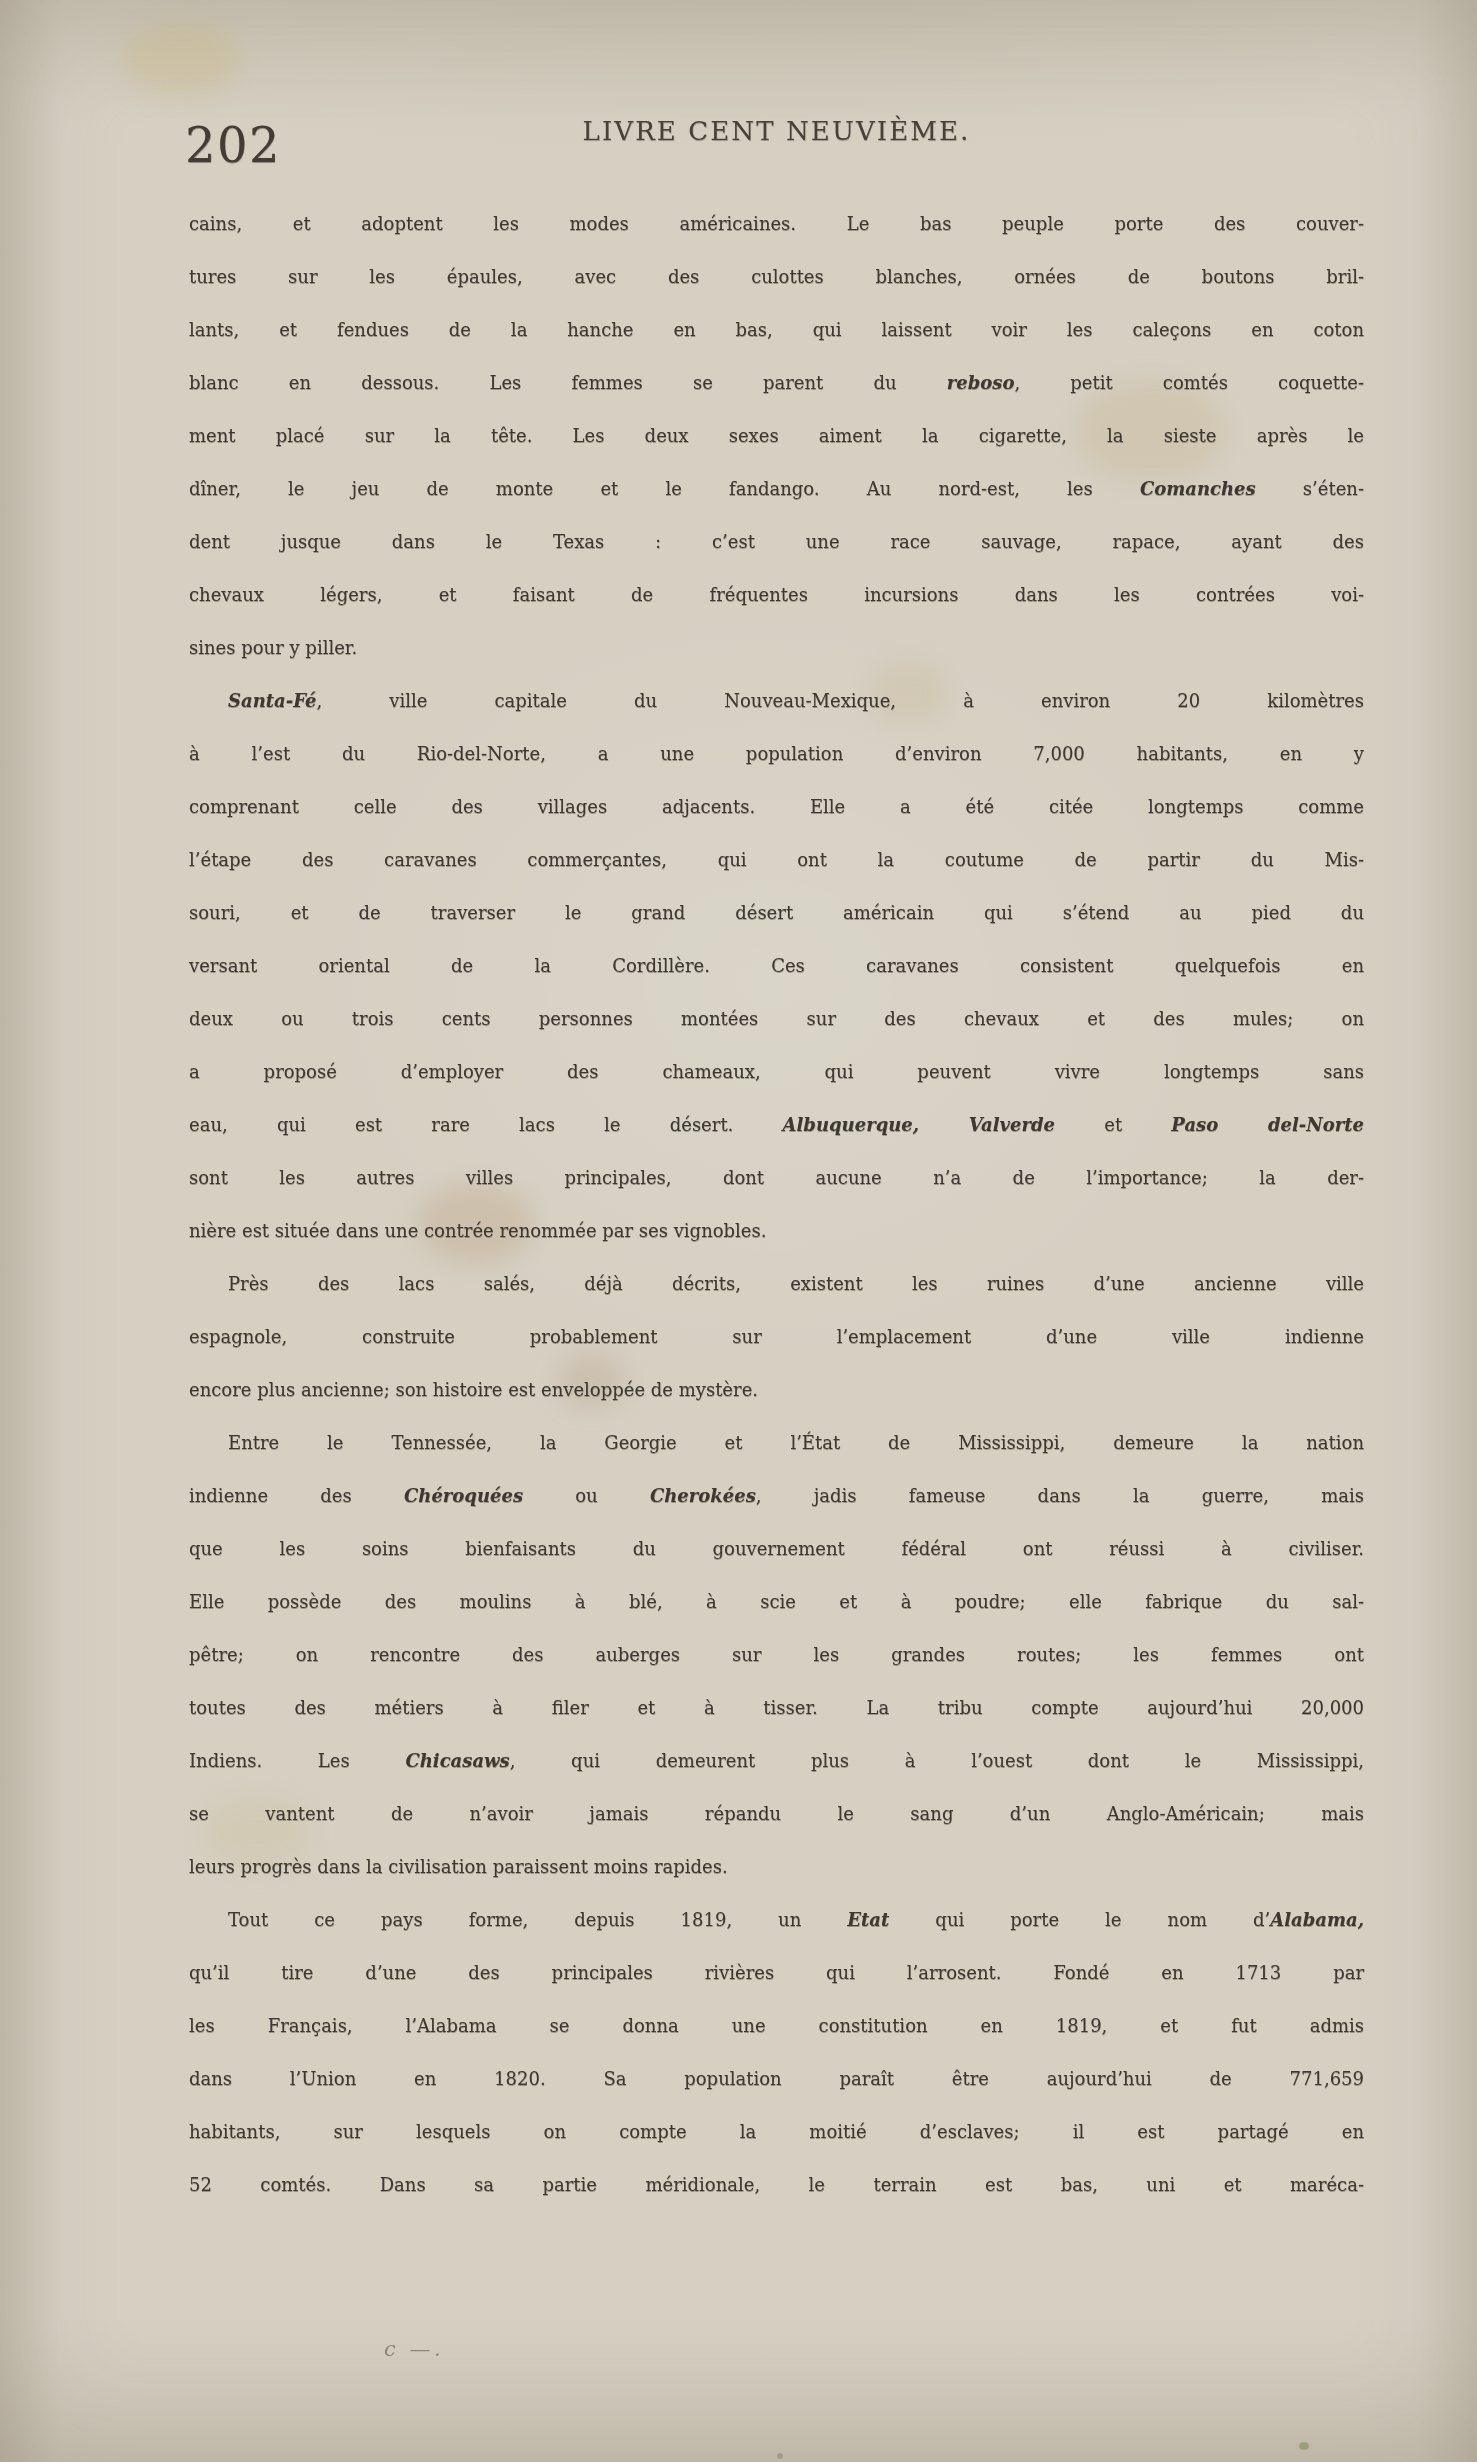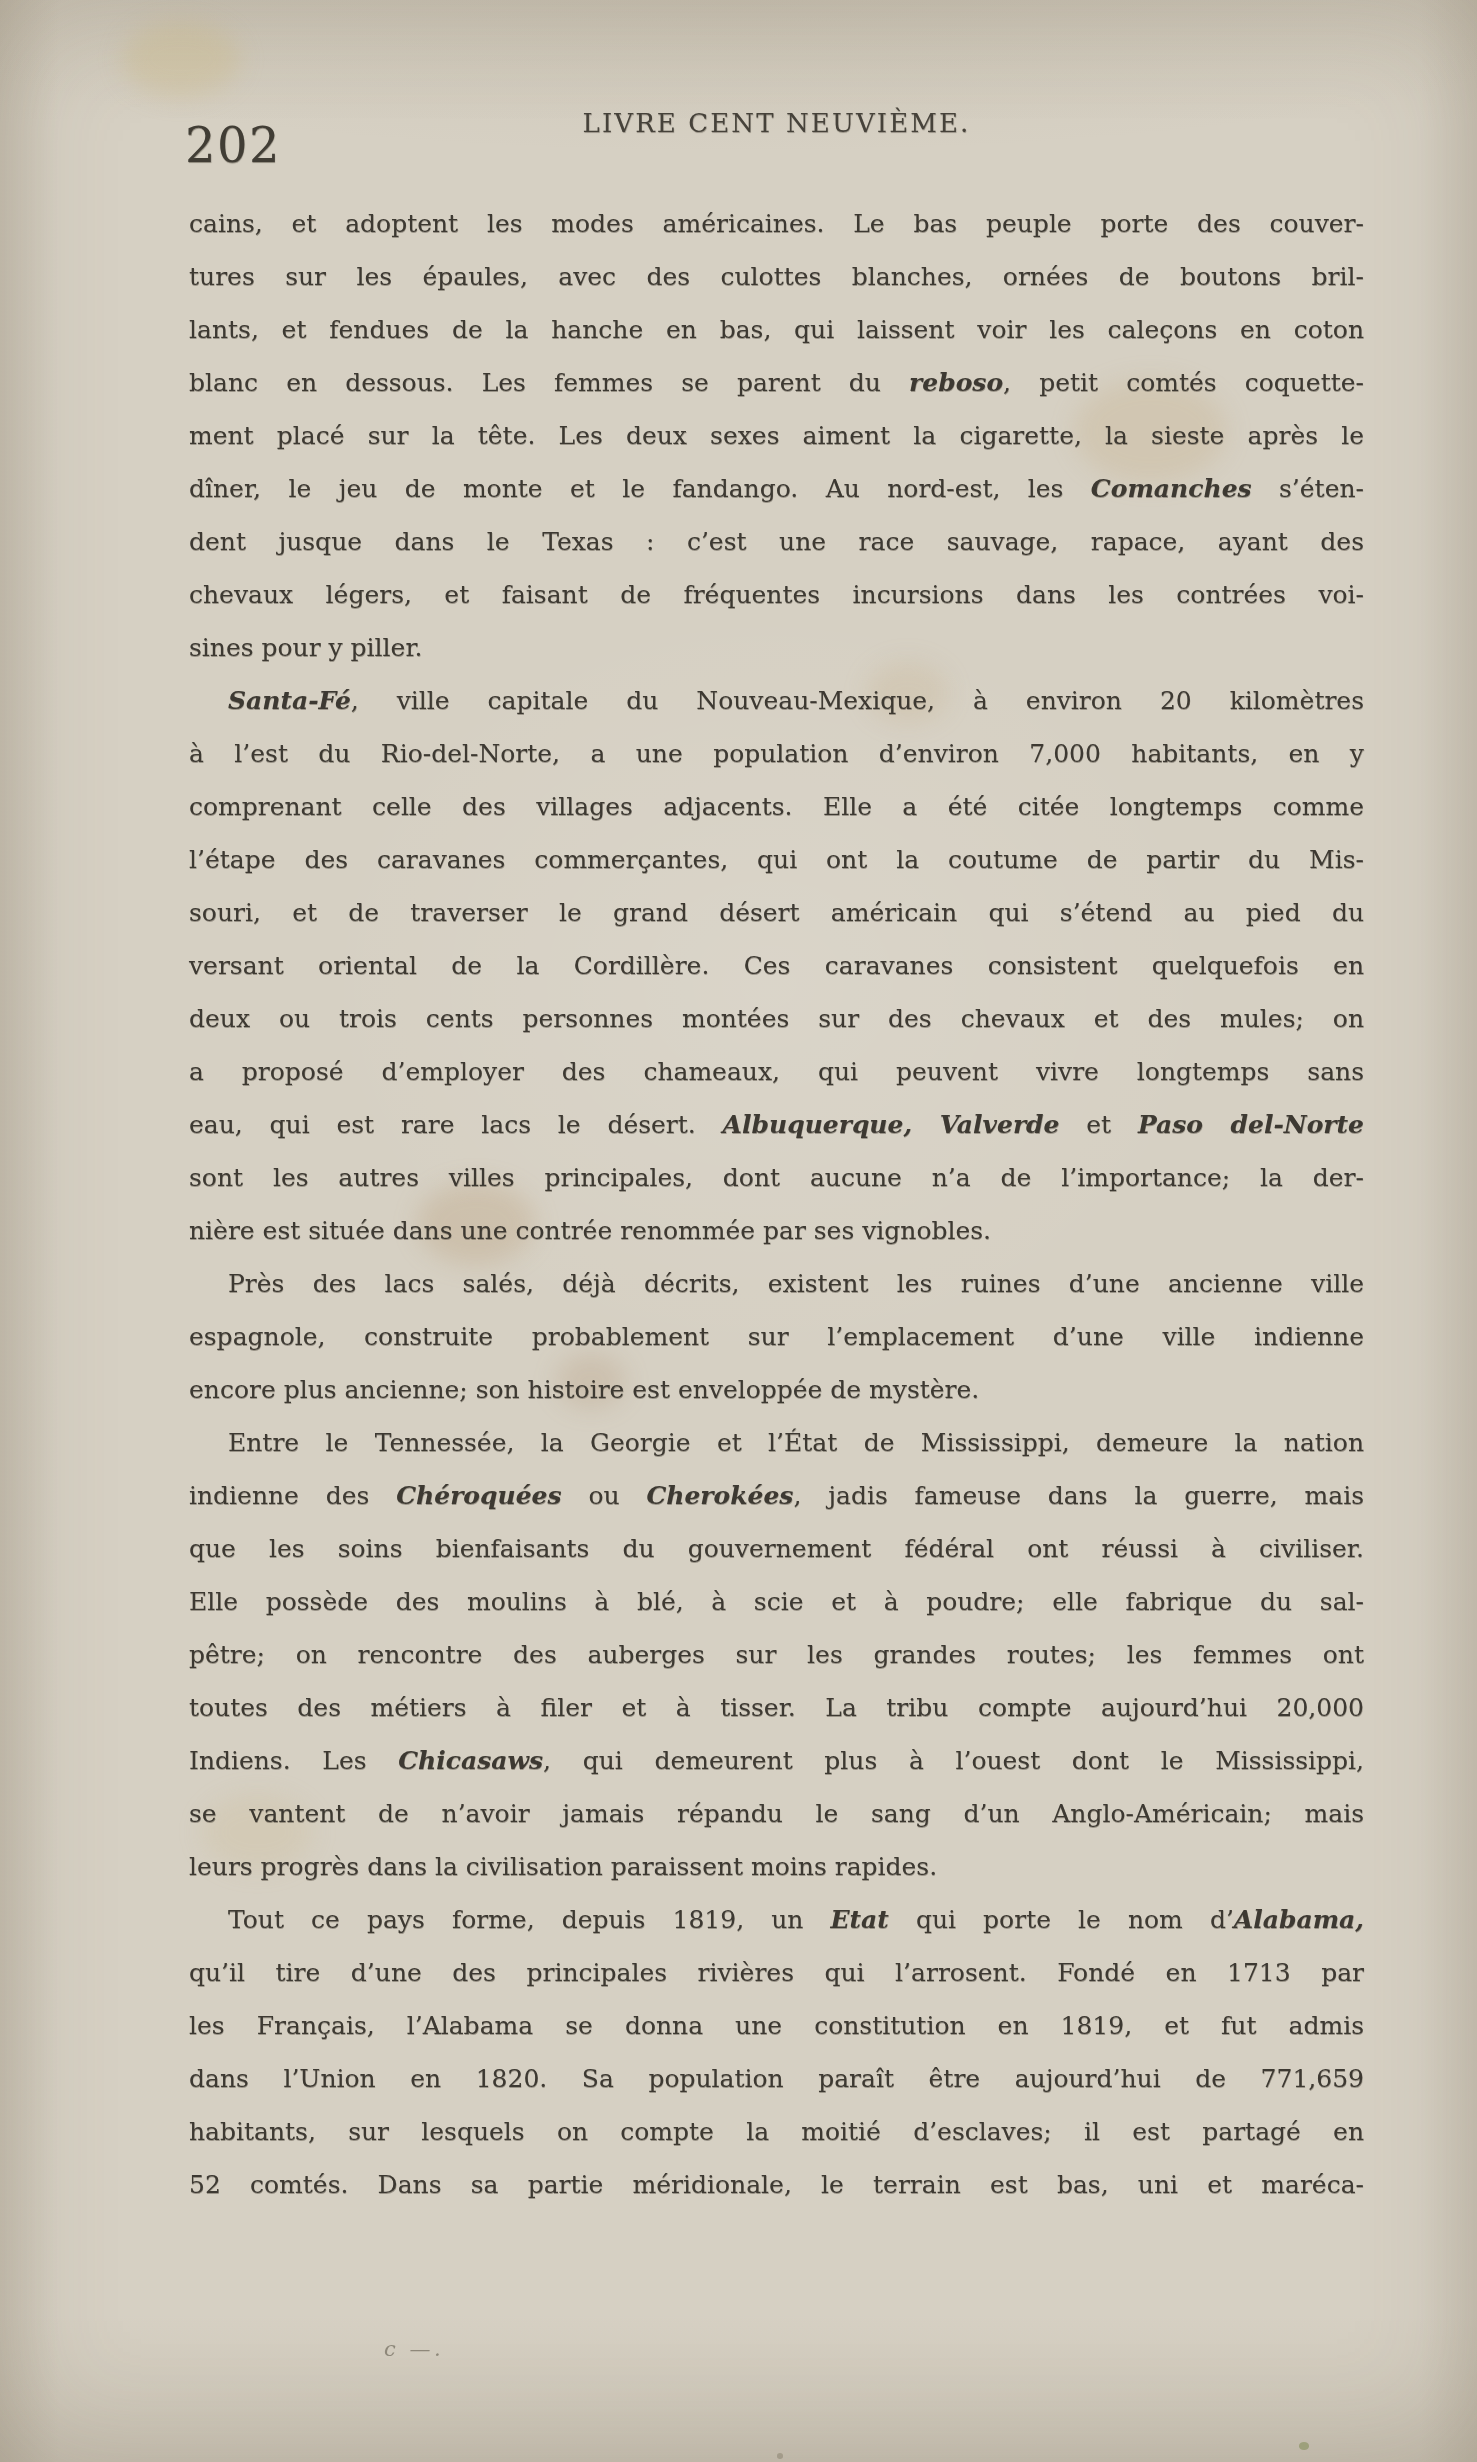--- a/index.html
+++ b/index.html
@@ -39,35 +39,35 @@
     top: 117px;
     font-size: 48px;
     letter-spacing: 1.4px;
     color: #413d35;
     text-shadow: 0.4px 0.6px 0.7px rgba(62,55,44,0.45);
   }
 
   .title {
     position: absolute;
     left: 189px;
-    top: 108px;
+    top: 116px;
     width: 1175px;
     text-align: center;
     font-size: 26px;
     letter-spacing: 2.1px;
     color: #46423a;
     text-shadow: 0.4px 0.6px 0.7px rgba(62,55,44,0.40);
   }
 
   .textblock {
     position: absolute;
     left: 189px;
     top: 197px;
     width: 1175px;
-    font-size: 25px;
+    font-size: 18px;
     line-height: 53px;
     color: #3d3932;
     text-shadow: 0.3px 0.6px 0.6px rgba(62,55,44,0.40);
   }
 
   .line {
     text-align: justify;
     text-align-last: justify;
     height: 53px;
   }

